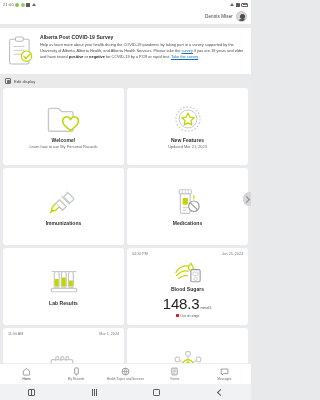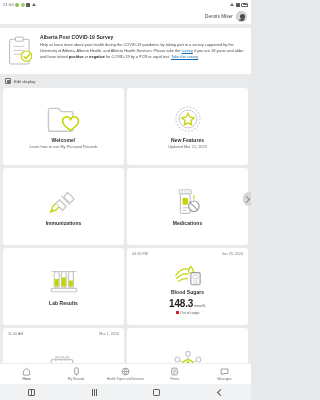--- a/index.html
+++ b/index.html
@@ -78,21 +78,21 @@
   }
   .card-icon { height: 30px; display: flex; align-items: center; justify-content: center; margin-bottom: 3px;}
   .card-title { font-size: 5px; font-weight: bold; color: #2f2f2f; text-align: center; letter-spacing:.05px;}
   .card-sub { font-size: 3.9px; color: #686868; text-align: center; margin-top: 1.5px; }
   .card-meta {
     position: absolute; top: 4px; left: 0; right: 0; display: flex;
     justify-content: space-between; padding: 0 5px;
     font-size: 3.7px; color: #7a7a7a;
   }
   .value-row { display: flex; align-items: baseline; justify-content: center; margin-top: 3px; }
-  .value-num { font-size: 10px; font-weight: bold; color: #1f1f1f; letter-spacing: -.2px;}
+  .value-num { font-size: 15px; font-weight: normal; color: #1f1f1f; letter-spacing: -.2px;}
   .value-unit { font-size: 3.6px; color: #5b5b5b; margin-left: 1px; }
   .range-row { display:flex; align-items:center; justify-content:center; gap:1.5px; margin-top:1.5px;}
   .range-dot { width: 3px; height: 3px; background: #d3202a; border-radius: .5px; }
   .range-txt { font-size: 3.5px; color: #5b5b5b; }
 
   
   .scrollpill {
     position: absolute; right: 0px; top: 192px; width: 8px; height: 14px;
     background: #d6d7d8; border-radius: 6px 0 0 6px;
     display: flex; align-items: center; justify-content: center;

